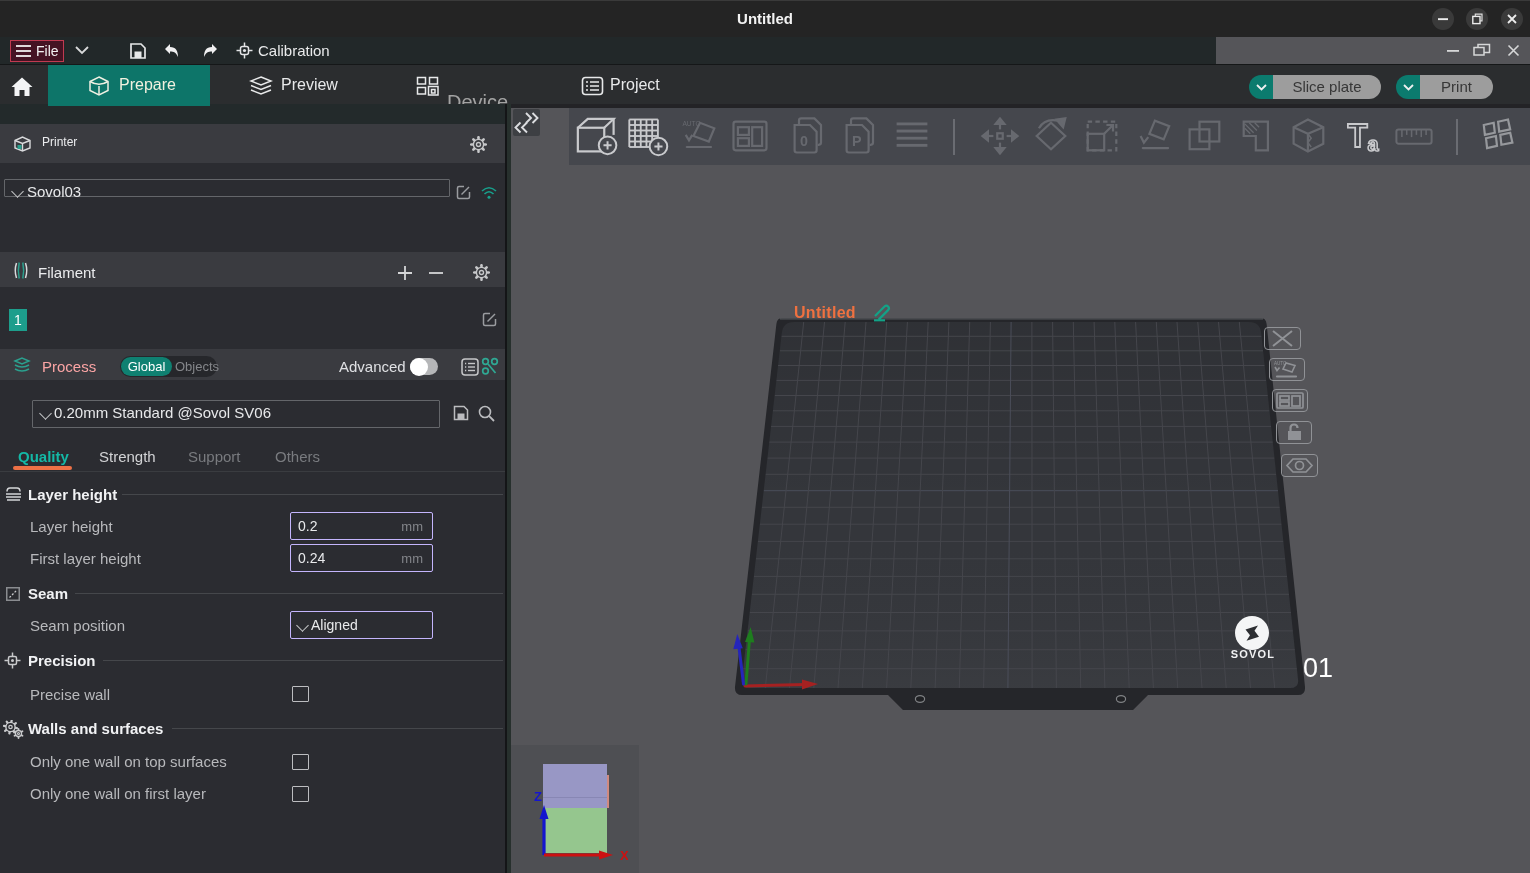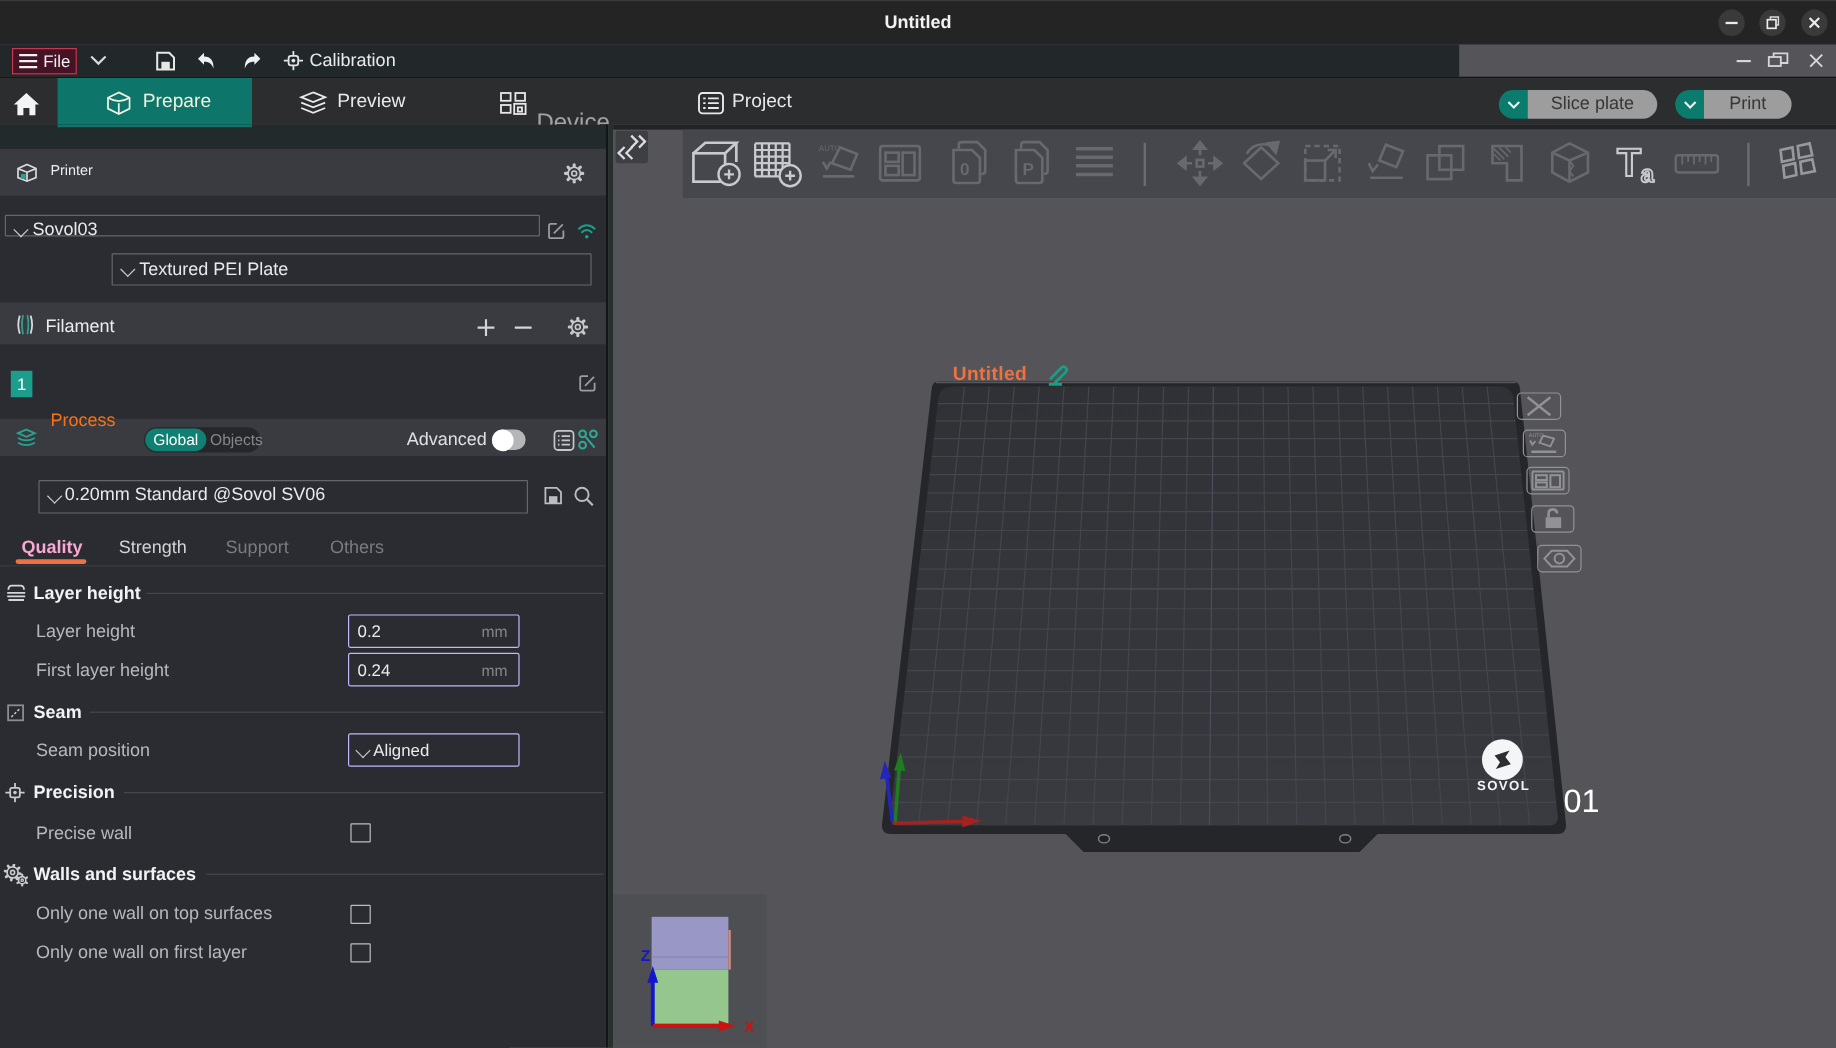--- a/index.html
+++ b/index.html
@@ -170,24 +170,20 @@
       <path d="M 14.5 8 L 14.5 13 Q 14.5 14.5 13 14.5 L 4 14.5 Q 2.5 14.5 2.5 13 L 2.5 4 Q 2.5 2.5 4 2.5 L 9 2.5" fill="none" stroke="#9a9ca0" stroke-width="1.5"></path>
       <line x1="6.5" y1="10.5" x2="14" y2="3" stroke="#9a9ca0" stroke-width="1.5"></line>
     </svg>
     <svg class="abs" style="left:480px;top:81px" width="18" height="15">
       <g fill="none" stroke="#17a38e" stroke-width="1.6">
         <path d="M 2 6 Q 9 -0.5 16 6" stroke-opacity="0.95"></path>
         <path d="M 4.5 9 Q 9 4.5 13.5 9"></path>
       </g>
       <circle cx="9" cy="12.3" r="1.5" fill="#17a38e"></circle>
     </svg>
-    <div class="cbox" style="left:93px;top:107px;width:400px;height:27px">
-      <span style="position:absolute;left:8px;top:8px" class="chev"></span>
-      <span style="position:absolute;left:22px;top:4px">Textured PEI Plate</span>
-    </div>
     <div class="band" style="top:148px;height:35px"></div>
     <svg class="abs" style="left:13px;top:157px" width="16" height="19">
       <g fill="none" stroke-width="1.5">
         <path d="M 3.5 2 Q 1 9.5 3.5 17" stroke="#d9dadc"></path>
         <path d="M 12.5 2 Q 15 9.5 12.5 17" stroke="#d9dadc"></path>
         <path d="M 6.2 1.5 Q 4.5 9.5 6.2 17.5 M 9.8 1.5 Q 11.5 9.5 9.8 17.5" stroke="#2ba08e"></path>
       </g>
     </svg>
     <div class="abs" style="left:38px;top:160px;color:#ebecee;font-size:15px">Filament</div>
     <svg class="abs" style="left:397px;top:161px" width="16" height="16">
@@ -214,21 +210,21 @@
       <line x1="6.5" y1="10.5" x2="14" y2="3" stroke="#9a9ca0" stroke-width="1.5"></line>
     </svg>
     <div class="band" style="top:245px;height:31px"></div>
     <svg class="abs" style="left:13px;top:252px" width="18" height="18">
       <g fill="none" stroke="#2ba08e" stroke-width="1.5">
         <path d="M 2 5 L 9 2 L 16 5 L 9 8 Z"></path>
         <path d="M 2 9 Q 9 13 16 9"></path>
         <path d="M 2 13 Q 9 17 16 13"></path>
       </g>
     </svg>
-    <div class="abs" style="left:42px;top:238px;color:#f97316;font-size:15px">Process</div>
+    <div class="abs" style="left:42px;top:254px;color:#fca5a5;font-size:15px">Process</div>
     <div class="abs" style="left:120px;top:252px;width:97px;height:21px;background:#26272b;border-radius:11px"></div>
     <div class="abs" style="left:121px;top:253px;width:51px;height:19px;background:#0f8071;border-radius:10px;color:#fff;font-size:13px;text-align:center;line-height:19px">Global</div>
     <div class="abs" style="left:175px;top:255px;color:#84868a;font-size:13px">Objects</div>
     <div class="abs" style="left:339px;top:254px;color:#dfe0e3;font-size:15px">Advanced</div>
     <div class="abs" style="left:410px;top:254px;width:28px;height:17px;background:#b5b6b8;border-radius:9px"></div>
     <div class="abs" style="left:409.5px;top:253.5px;width:18px;height:18px;background:#ffffff;border-radius:50%"></div>
     <svg class="abs" style="left:461px;top:254px" width="18" height="18">
       <rect x="1" y="1" width="16" height="16" rx="3" fill="none" stroke="#c6c7c9" stroke-width="1.5"></rect>
       <g stroke="#c6c7c9" stroke-width="1.4">
         <line x1="4" y1="5.5" x2="5.2" y2="5.5"></line>
@@ -252,21 +248,21 @@
       <span style="position:absolute;left:21px;top:3px">0.20mm Standard @Sovol SV06</span>
     </div>
     <svg class="abs" style="left:452px;top:300px" width="18" height="18">
       <path d="M 2.5 2.5 L 12 2.5 L 15.5 6 L 15.5 15.5 L 2.5 15.5 Z" fill="none" stroke="#bbbcbf" stroke-width="1.5"></path>
       <rect x="5.5" y="9.5" width="7" height="6" fill="#bbbcbf"></rect>
     </svg>
     <svg class="abs" style="left:477px;top:300px" width="19" height="19">
       <circle cx="8" cy="8" r="5.5" fill="none" stroke="#bbbcbf" stroke-width="1.6"></circle>
       <line x1="12.2" y1="12.2" x2="17" y2="17" stroke="#bbbcbf" stroke-width="1.8"></line>
     </svg>
-    <div class="abs" style="left:18px;top:344px;color:#f9a8d4;font-size:15px;font-weight:bold">Quality</div>
+    <div class="abs" style="left:18px;top:344px;color:#14b8a6;font-size:15px;font-weight:bold">Quality</div>
     <div class="abs" style="left:13px;top:362px;width:59px;height:4px;background:#ee7146;border-radius:2px"></div>
     <div class="abs" style="left:99px;top:344px;color:#d2d3d5;font-size:15px">Strength</div>
     <div class="abs" style="left:188px;top:344px;color:#797b7f;font-size:15px">Support</div>
     <div class="abs" style="left:275px;top:344px;color:#797b7f;font-size:15px">Others</div>
     <div class="gline" style="left:0px;top:367px;width:505px;background:#3a3c40"></div>
     <svg class="abs" style="left:5px;top:382px" width="17" height="15">
       <g fill="none" stroke="#d5d6d8" stroke-width="1.5">
         <path d="M 2 5.5 Q 2 2 5 2 L 12 2 Q 15 2 15 5.5"></path>
         <line x1="1" y1="8" x2="16" y2="8"></line>
         <line x1="1" y1="11" x2="16" y2="11"></line>

